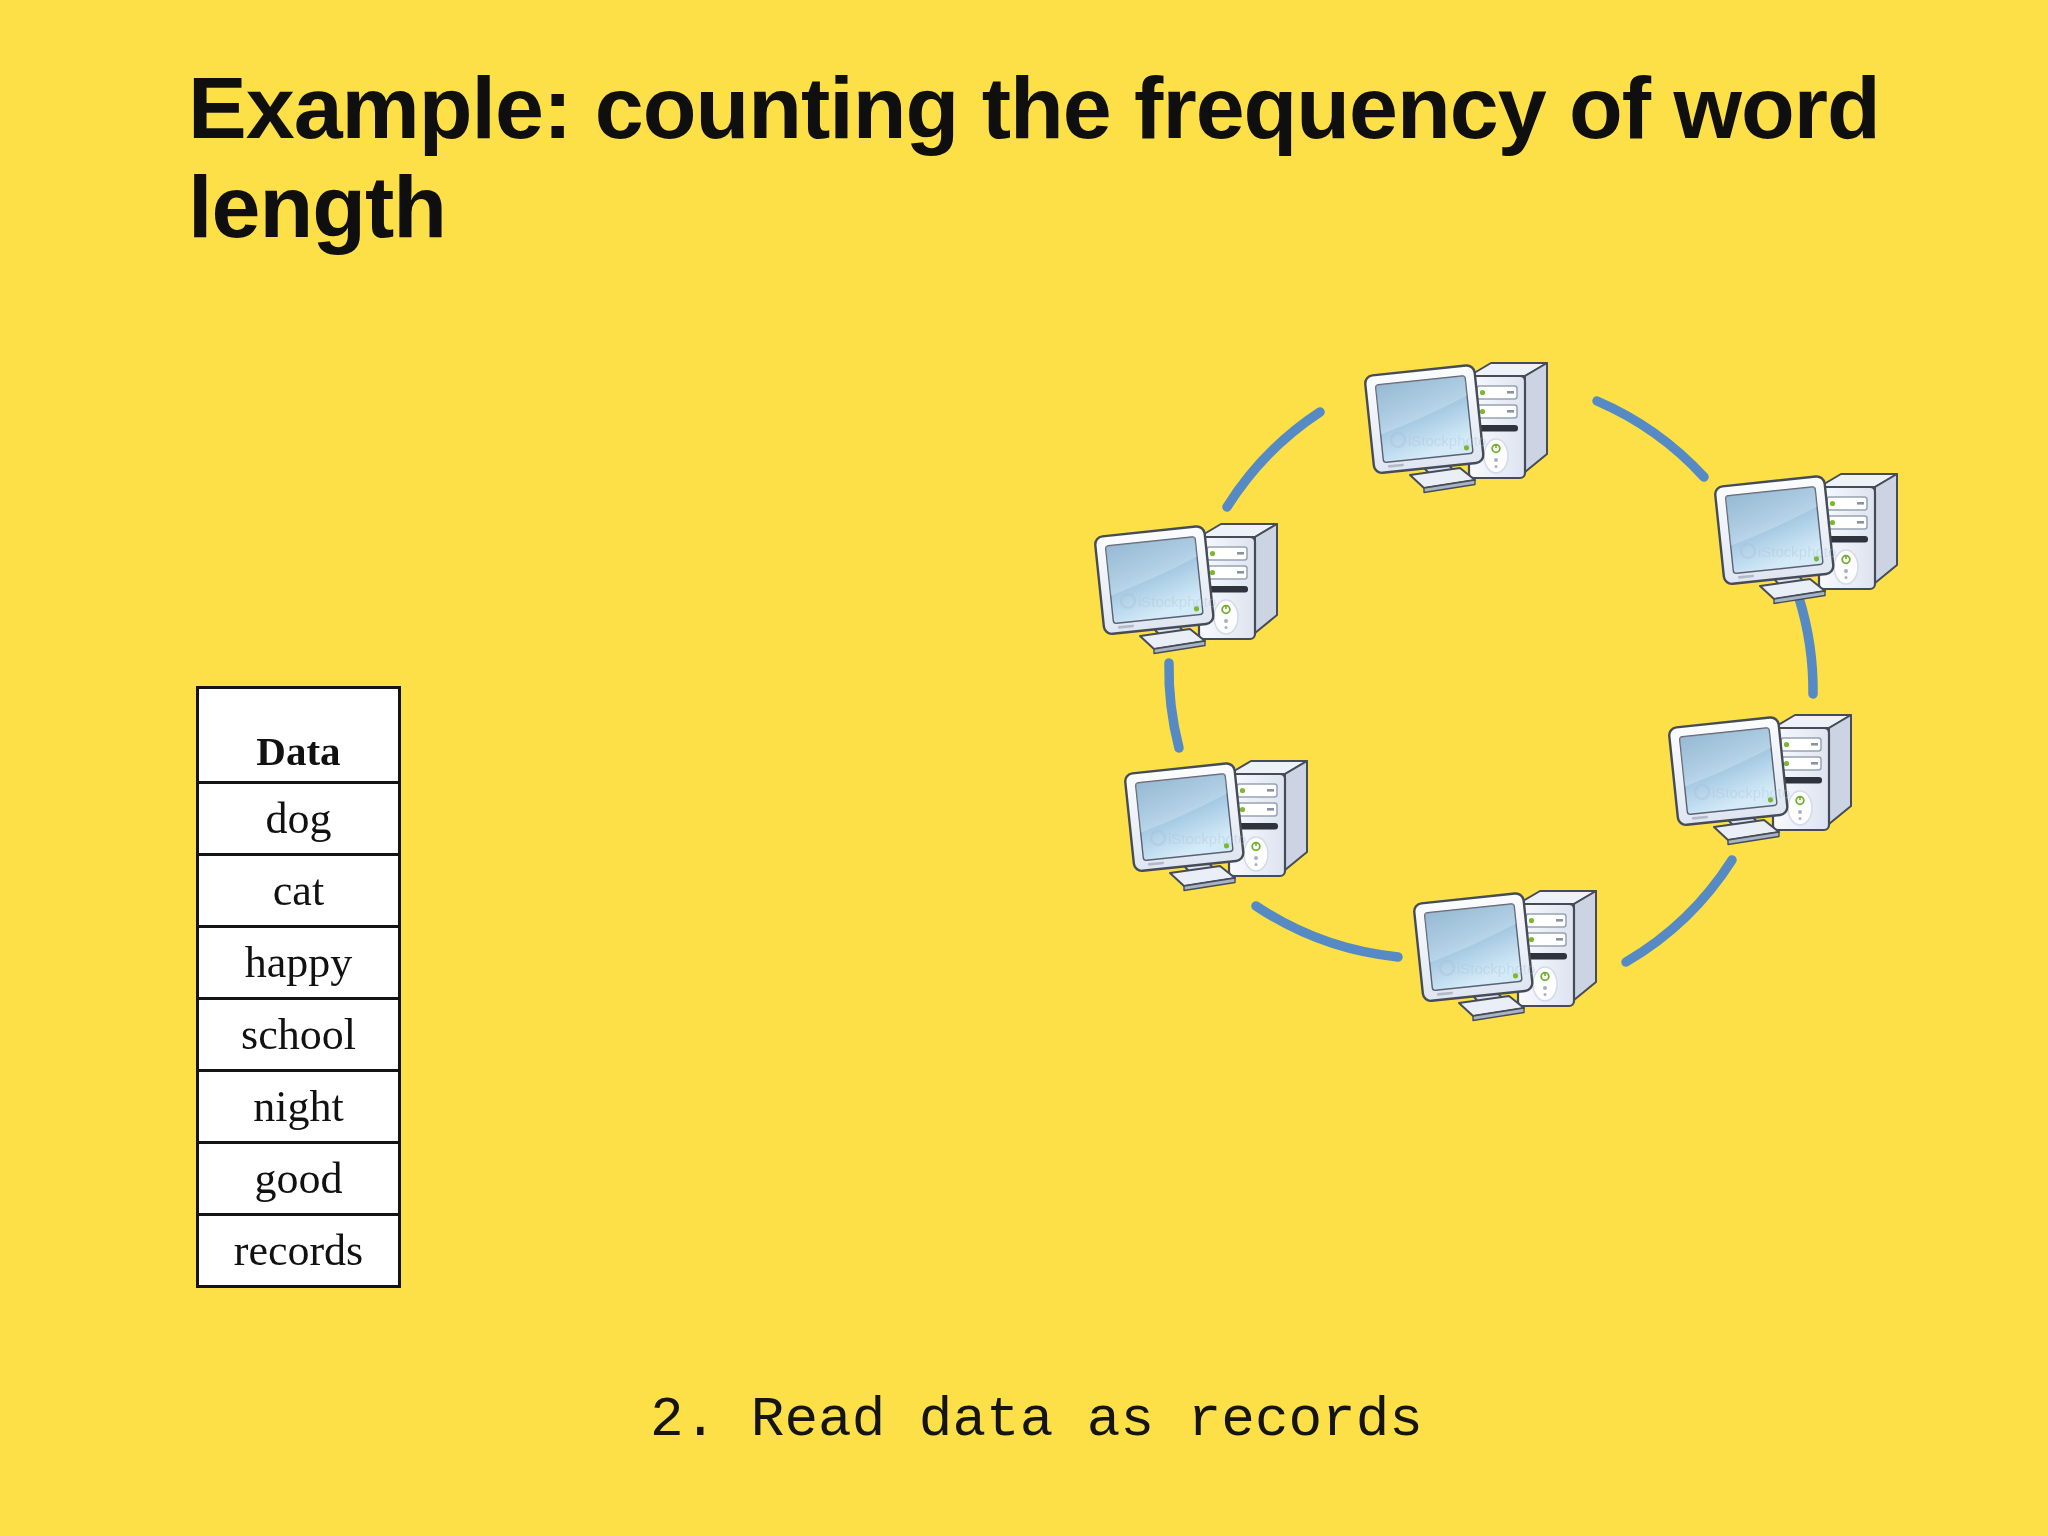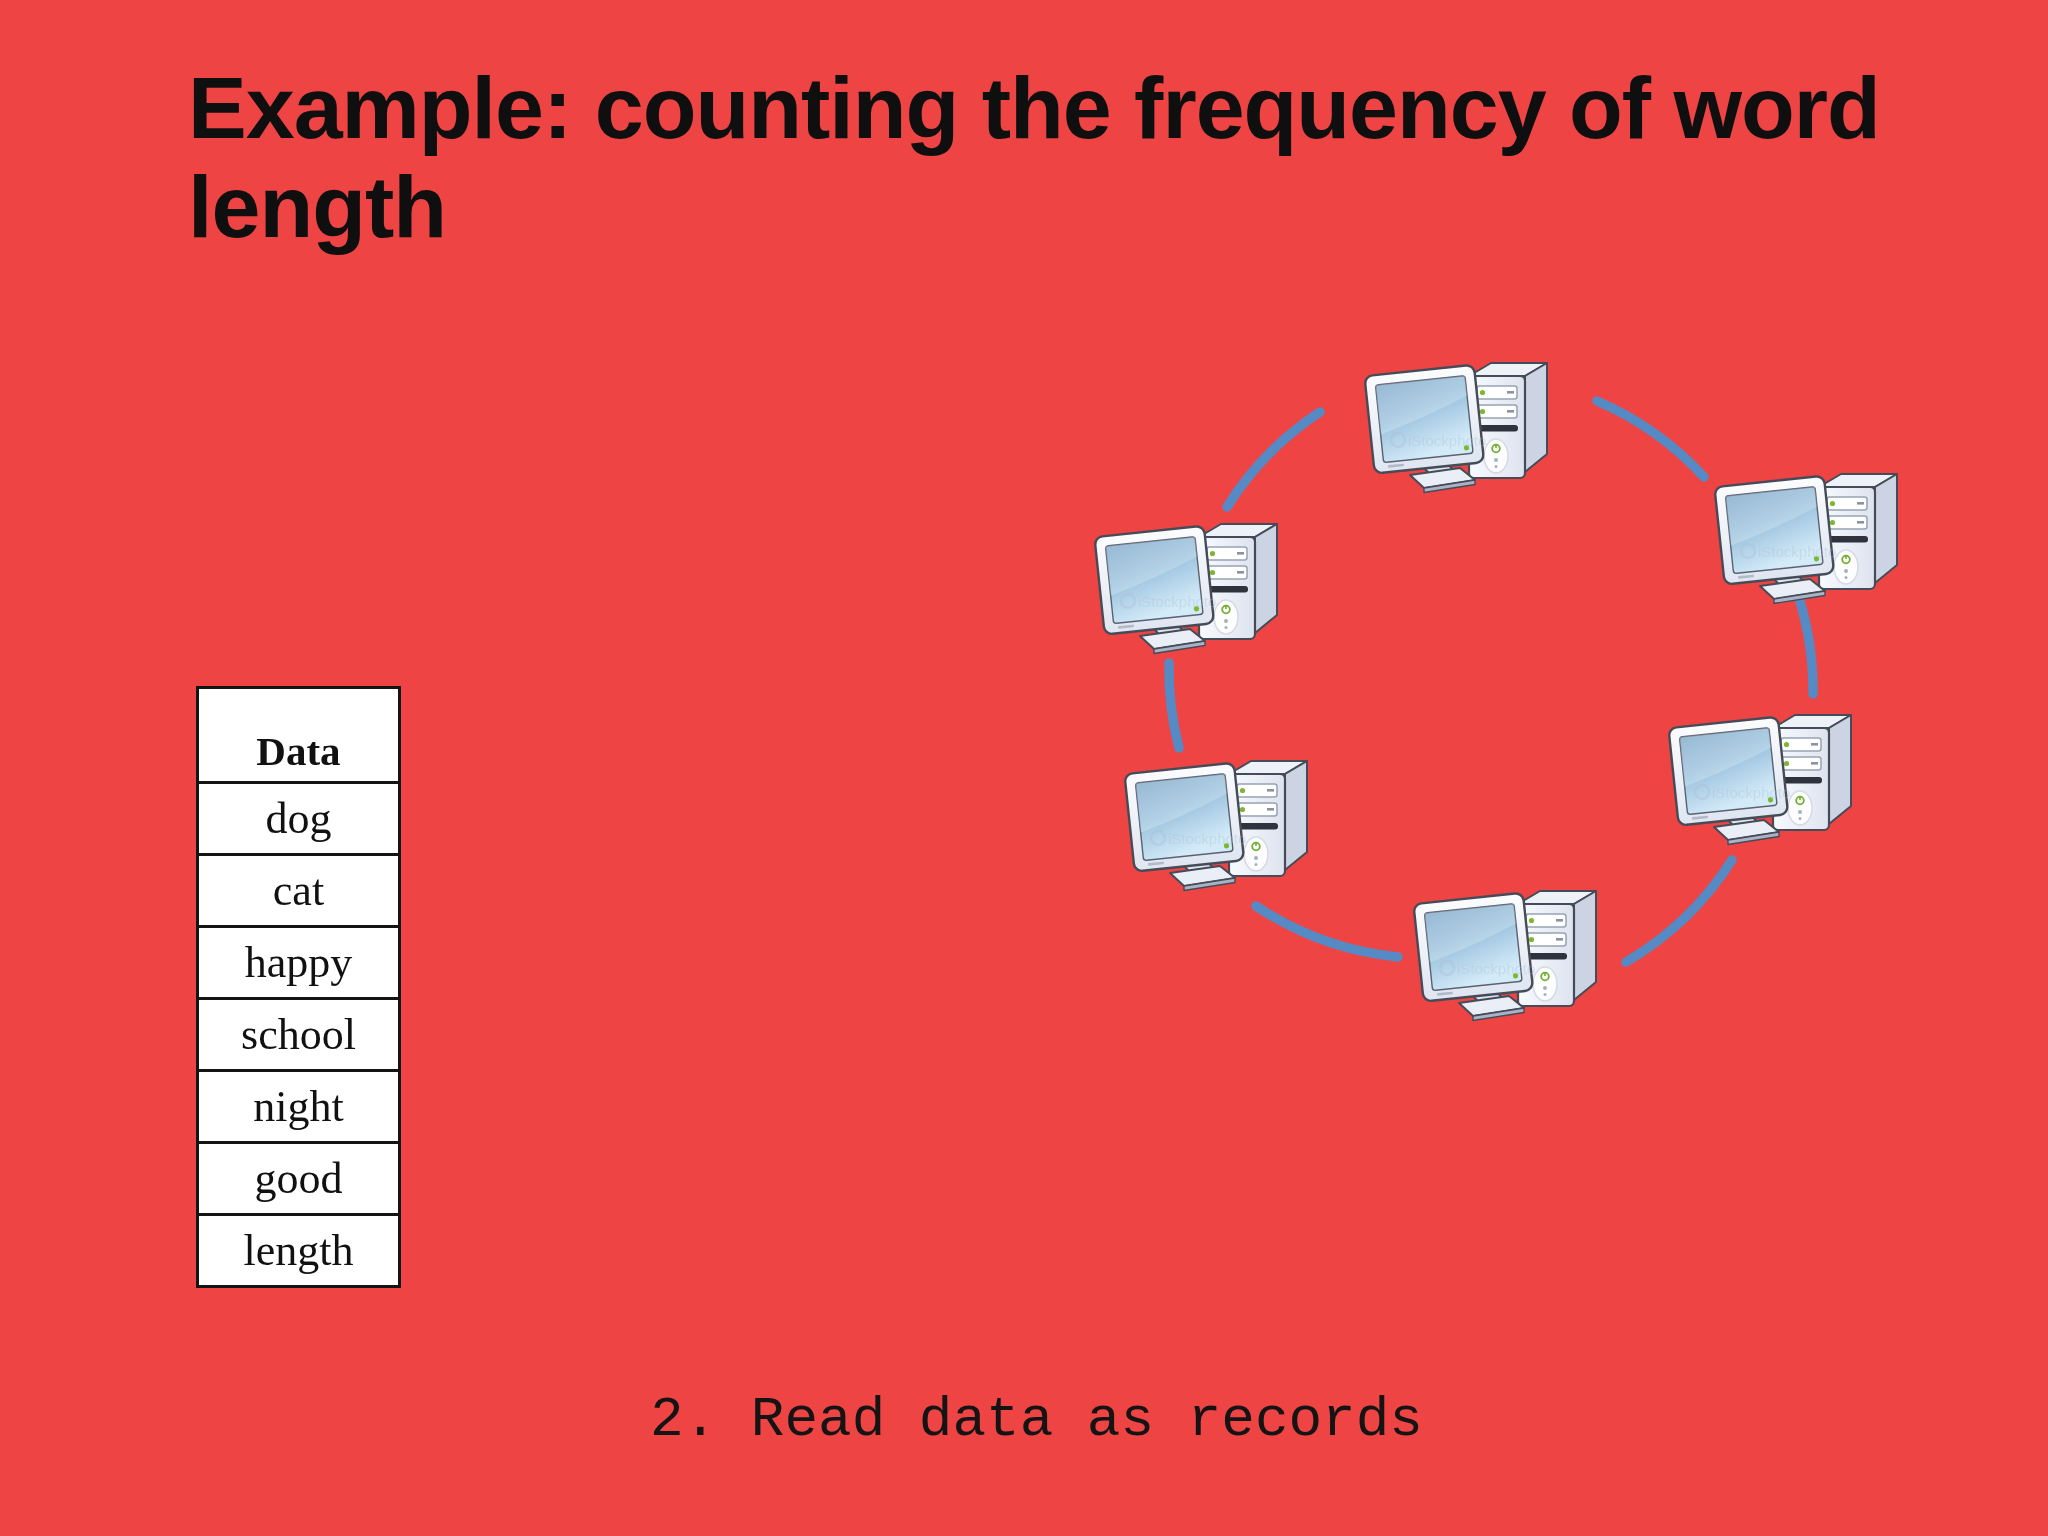--- a/index.html
+++ b/index.html
@@ -1,16 +1,16 @@
 <!DOCTYPE html>
 <html><head>
 <meta charset="utf-8">
 <style>
   html,body{margin:0;padding:0;background:#ffffff;}
-  .slide{position:relative;width:2048px;height:1536px;background:#ef4444;overflow:hidden;
+  .slide{position:relative;width:2048px;height:1536px;background:#fde047;overflow:hidden;
          font-family:"Liberation Sans",sans-serif;}
   .title{position:absolute;left:188px;top:58px;width:1745px;
          font-size:88px;line-height:1.13;font-weight:bold;color:#0f0f0f;
          letter-spacing:-1px;}
   .data-table{position:absolute;left:196px;top:686px;width:199px;
               border:3px solid #141414;background:#ffffff;}
   .dt-cell{display:flex;align-items:center;justify-content:center;
            font-family:"Liberation Serif",serif;font-size:44px;color:#111111;
            border-bottom:3px solid #141414;height:69px;}
   .dt-cell:last-child{border-bottom:none;}
@@ -27,21 +27,21 @@
   <div class="title">Example: counting the frequency of word length</div>
 
   <div class="data-table">
     <div class="dt-cell dt-header">Data</div>
     <div class="dt-cell">dog</div>
     <div class="dt-cell">cat</div>
     <div class="dt-cell">happy</div>
     <div class="dt-cell">school</div>
     <div class="dt-cell">night</div>
     <div class="dt-cell">good</div>
-    <div class="dt-cell">length</div>
+    <div class="dt-cell">records</div>
   </div>
 
   <svg class="diagram" viewBox="0 0 2048 1536" xmlns="http://www.w3.org/2000/svg">
     <defs>
       <linearGradient id="gTower" x1="0" y1="0" x2="1" y2="0">
         <stop offset="0" stop-color="#f8fafe"></stop>
           <stop offset="1" stop-color="#dde3ef"></stop>
       </linearGradient>
       <linearGradient id="gMon" x1="0" y1="0" x2="0" y2="1">
         <stop offset="0" stop-color="#fbfcfe"></stop>

